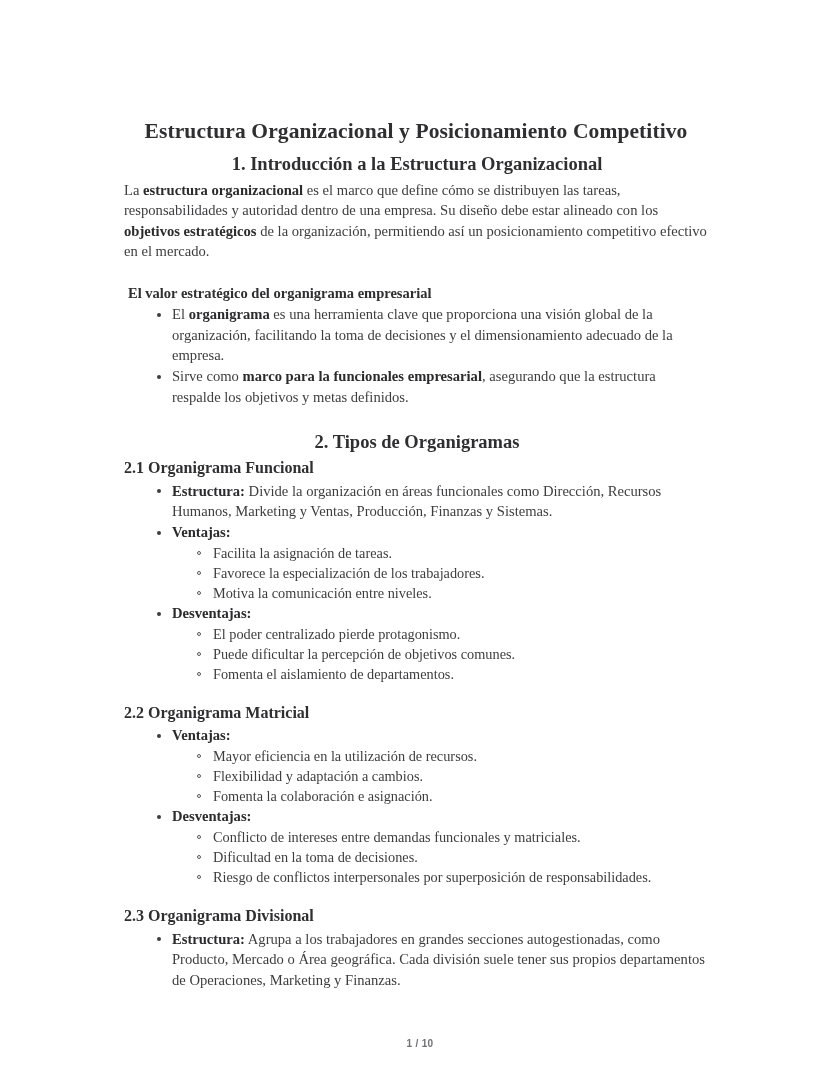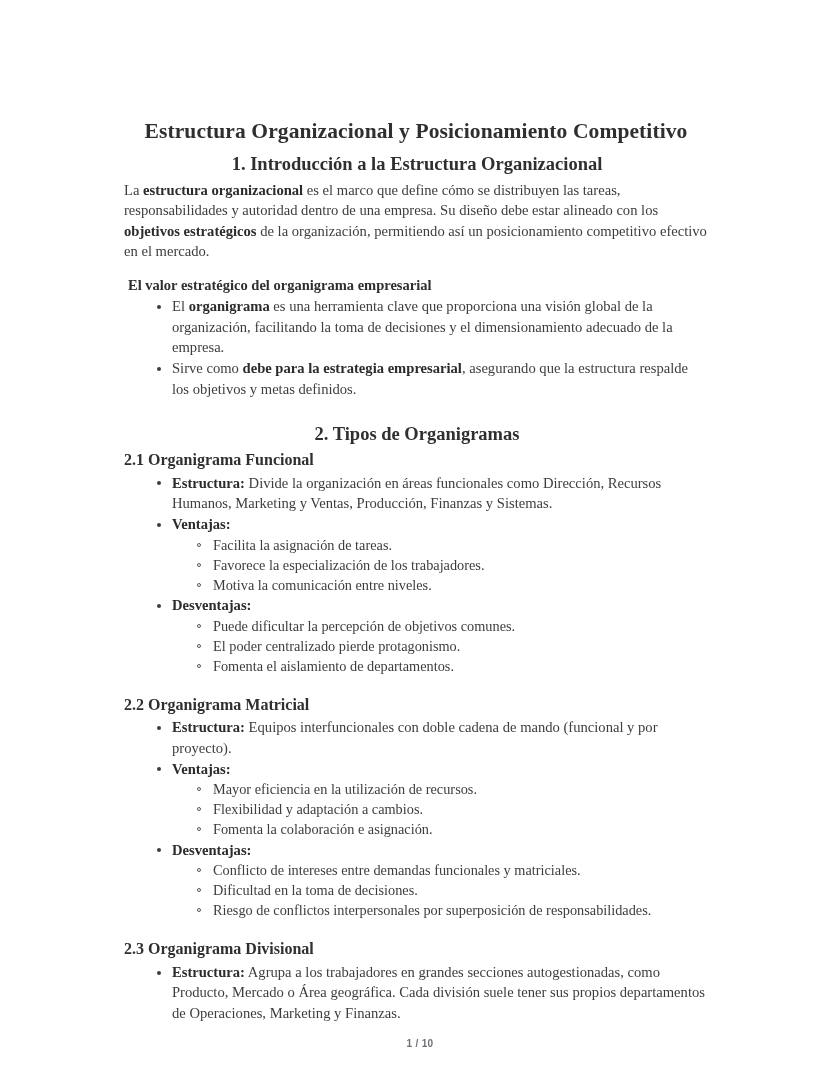--- a/index.html
+++ b/index.html
@@ -59,21 +59,21 @@
   }
   .h2.spaced { margin-top: 19px; }
   .h3 {
     font-size: 14.5px;
     font-weight: bold;
     color: #2f2f31;
     margin: 0 0 2px 0;
     padding-left: 4px;
     line-height: 1.3;
   }
-  .h3.spaced { margin-top: 4px; }
+  .h3.spaced { margin-top: 12px; }
 
   
   .para {
     font-size: 14.6px;
     line-height: 1.40;
     margin: 0;
     color: #3d3d3f;
     text-align: left;
   }
   b, strong { color: #2b2b2d; font-weight: bold; }
@@ -159,21 +159,21 @@
 
     <div class="gap-sm"></div>
 
     <h3 class="h3 spaced">El valor estratégico del organigrama empresarial</h3>
 
     <ul class="lvl1">
       <li>
         <span>El </span><b>organigrama</b><span> es una herramienta clave que proporciona una visión global de la organización, facilitando la toma de decisiones y el dimensionamiento adecuado de la empresa.</span>
       </li>
       <li>
-        <span>Sirve como </span><b>debe para la estrategia empresarial</b><span>, asegurando que la estructura respalde los objetivos y metas definidos.</span>
+        <span>Sirve como </span><b>marco para la funcionales empresarial</b><span>, asegurando que la estructura respalde los objetivos y metas definidos.</span>
       </li>
     </ul>
 
     <h2 class="h1 spaced">2. Tipos de Organigramas</h2>
 
     <h3 class="h2">2.1 Organigrama Funcional</h3>
     <ul class="lvl1">
       <li>
         <b>Estructura:</b><span> Divide la organización en áreas funcionales como Dirección, Recursos Humanos, Marketing y Ventas, Producción, Finanzas y Sistemas.</span>
       </li>
@@ -181,32 +181,29 @@
         <b>Ventajas:</b>
         <ul class="lvl2">
           <li>Facilita la asignación de tareas.</li>
           <li>Favorece la especialización de los trabajadores.</li>
           <li>Motiva la comunicación entre niveles.</li>
         </ul>
       </li>
       <li>
         <b>Desventajas:</b>
         <ul class="lvl2">
+          <li>El poder centralizado pierde protagonismo.</li>
           <li>Puede dificultar la percepción de objetivos comunes.</li>
-          <li>El poder centralizado pierde protagonismo.</li>
           <li>Fomenta el aislamiento de departamentos.</li>
         </ul>
       </li>
     </ul>
 
     <h3 class="h2 spaced">2.2 Organigrama Matricial</h3>
     <ul class="lvl1">
-      <li>
-        <b>Estructura:</b><span> Equipos interfuncionales con doble cadena de mando (funcional y por proyecto).</span>
-      </li>
       <li>
         <b>Ventajas:</b>
         <ul class="lvl2">
           <li>Mayor eficiencia en la utilización de recursos.</li>
           <li>Flexibilidad y adaptación a cambios.</li>
           <li>Fomenta la colaboración e asignación.</li>
         </ul>
       </li>
       <li>
         <b>Desventajas:</b>

